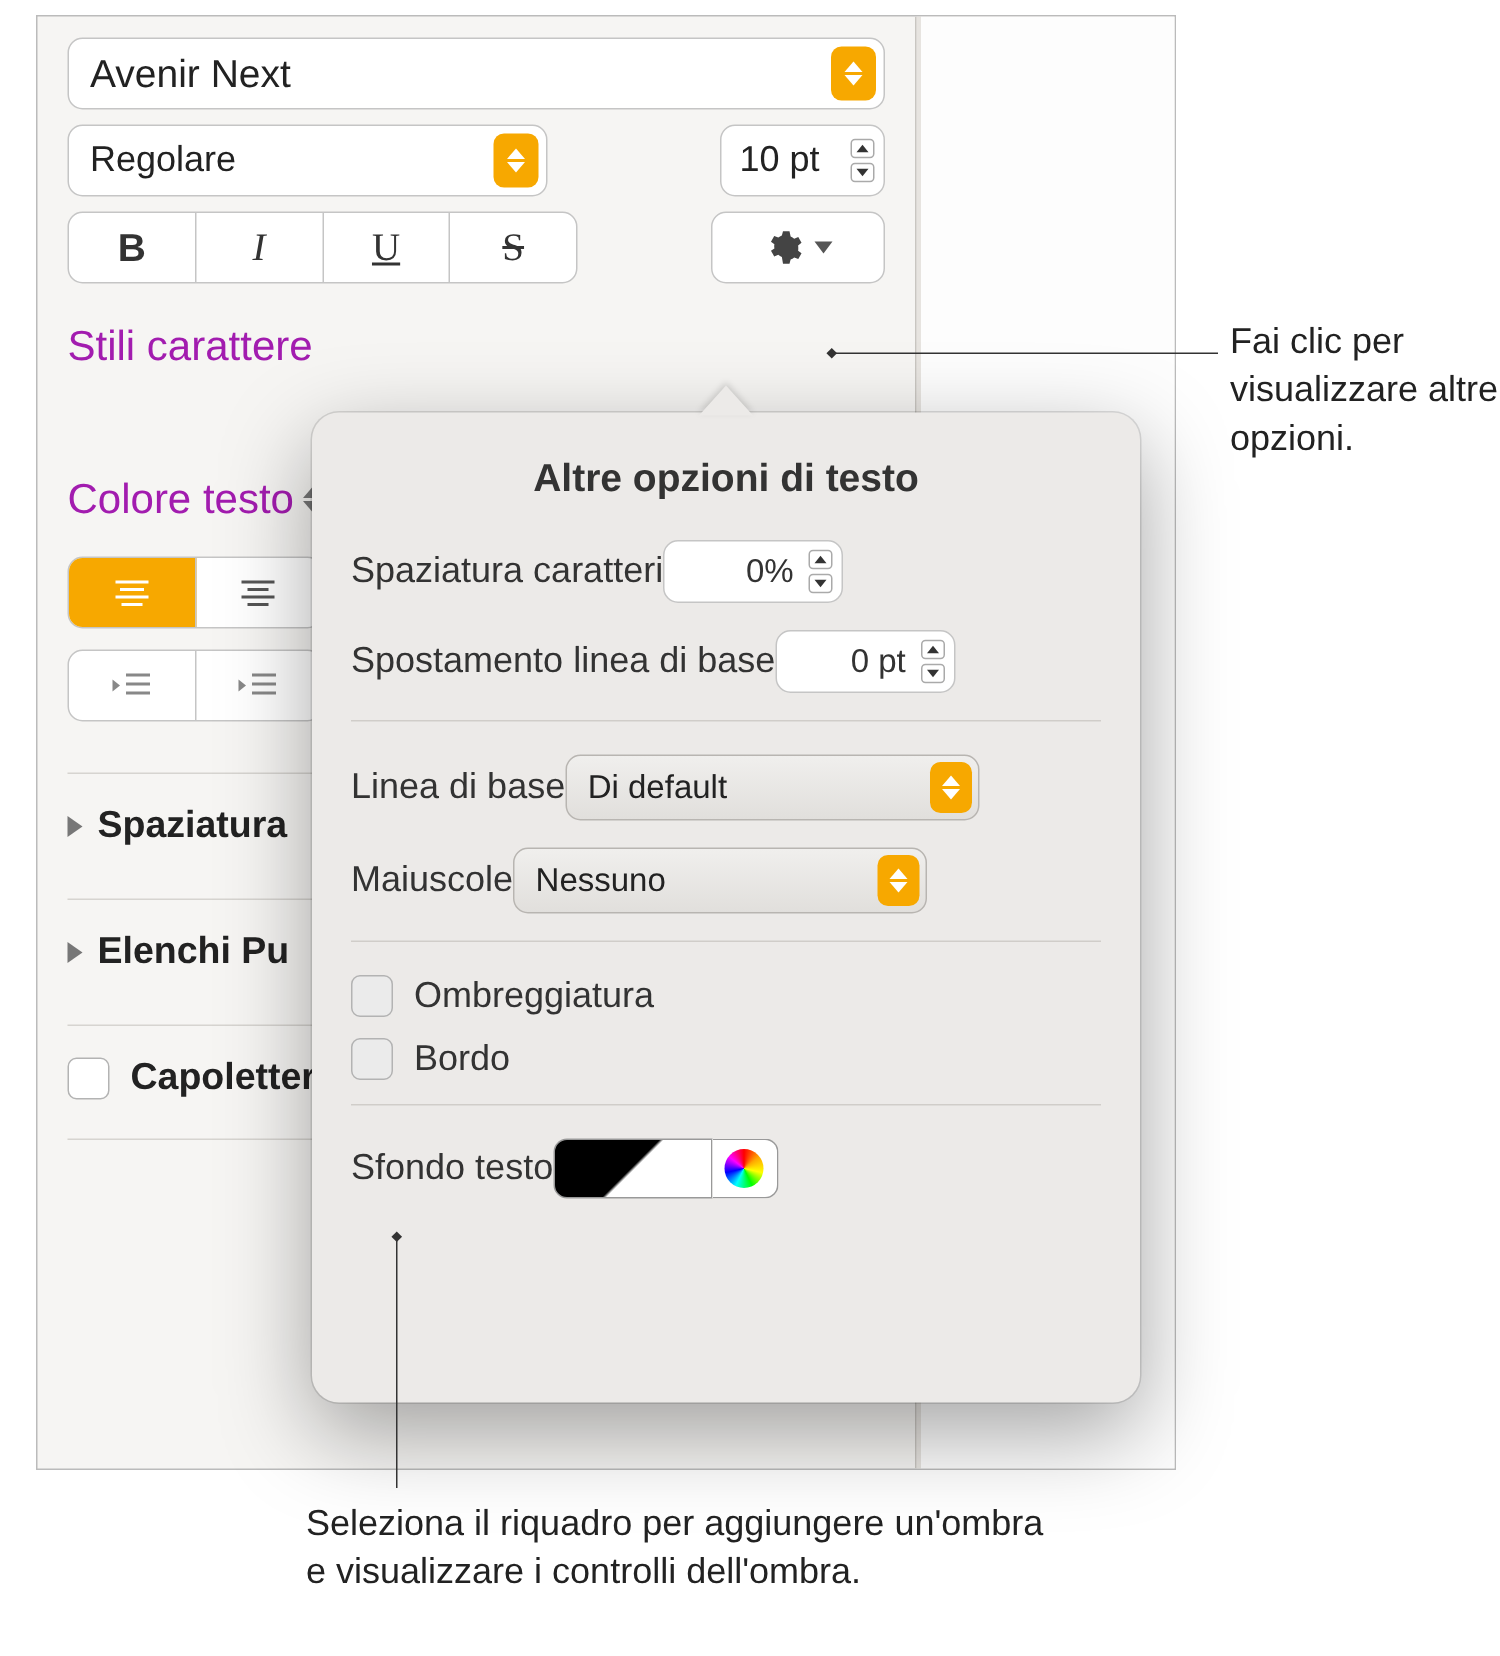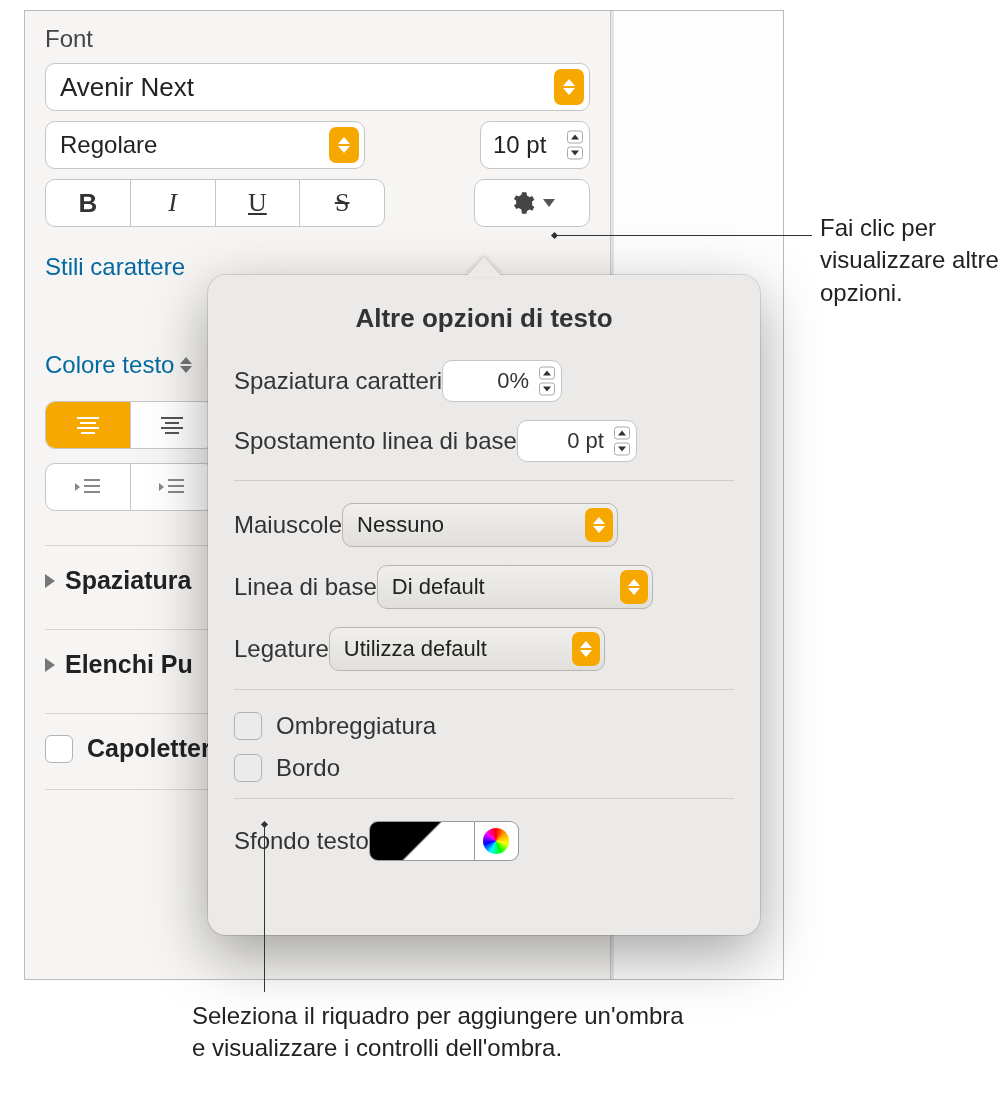--- a/index.html
+++ b/index.html
@@ -142,21 +142,21 @@
       border: 1px solid #c5c5c5;
       border-radius: 10px;
       display: flex;
       align-items: center;
       justify-content: center;
       gap: 8px;
     }
     .gear-btn svg { width: 26px; height: 26px; fill: #444; }
     .mini-chev { width:0; height:0; border-left:6px solid transparent; border-right:6px solid transparent; border-top:8px solid #555; }
 
-    .section-label { font-size: 24px; color: #0369a1; margin-top: 26px; }
+    .section-label { font-size: 28px; color: #a21caf; margin-top: 26px; }
 
     .align-seg {
       display: flex;
       border: 1px solid #c5c5c5;
       border-radius: 10px;
       overflow: hidden;
       height: 48px;
       background: #fff;
       margin-top: 22px;
       width: 170px;
@@ -306,21 +306,21 @@
       position: absolute;
       left: 820px;
       top: 212px;
       width: 180px;
       font-size: 24px;
       line-height: 1.35;
       color: #222;
     }
     .callout-bottom {
       position: absolute;
-      left: 192px;
+      left: 204px;
       top: 1000px;
       width: 500px;
       font-size: 24px;
       line-height: 1.35;
       color: #222;
     }
     .leader-right {
       position: absolute;
       left: 552px;
       top: 235px;
@@ -353,21 +353,20 @@
       transform: rotate(45deg);
     }
   </style>
 </head>
 <body>
 
 <div class="panel-area">
   <div class="document-edge"></div>
 
   <div class="sidebar">
-    <div class="label-font">Font</div>
 
     <div class="select-box">
       <span>Avenir Next</span>
       <div class="chevron-btn">
         <div class="chev up"></div>
           <div class="chev down"></div>
       </div>
     </div>
 
     <div class="row">
@@ -497,51 +496,41 @@
         <div class="sb">
             <div class="mini down"></div>
           </div>
       </div>
     </div>
   </div>
 
   <div class="popover-divider"></div>
 
   <div class="popover-row">
+    <span>Linea di base</span>
+    <div class="pop-select">
+      <span>Di default</span>
+      <div class="chevron-btn">
+        <div class="chev up"></div>
+          <div class="chev down"></div>
+      </div>
+    </div>
+  </div>
+
+  <div class="popover-row">
     <span>Maiuscole</span>
     <div class="pop-select">
       <span>Nessuno</span>
       <div class="chevron-btn">
         <div class="chev up"></div>
           <div class="chev down"></div>
       </div>
     </div>
   </div>
 
-  <div class="popover-row">
-    <span>Linea di base</span>
-    <div class="pop-select">
-      <span>Di default</span>
-      <div class="chevron-btn">
-        <div class="chev up"></div>
-          <div class="chev down"></div>
-      </div>
-    </div>
-  </div>
-
-  <div class="popover-row">
-    <span>Legature</span>
-    <div class="pop-select">
-      <span>Utilizza default</span>
-      <div class="chevron-btn">
-        <div class="chev up"></div>
-          <div class="chev down"></div>
-      </div>
-    </div>
-  </div>
 
   <div class="popover-divider"></div>
 
   <div class="check-row">
     <div class="checkbox gray"></div>
     <span>Ombreggiatura</span>
   </div>
   <div class="check-row">
     <div class="checkbox gray"></div>
     <span>Bordo</span>

